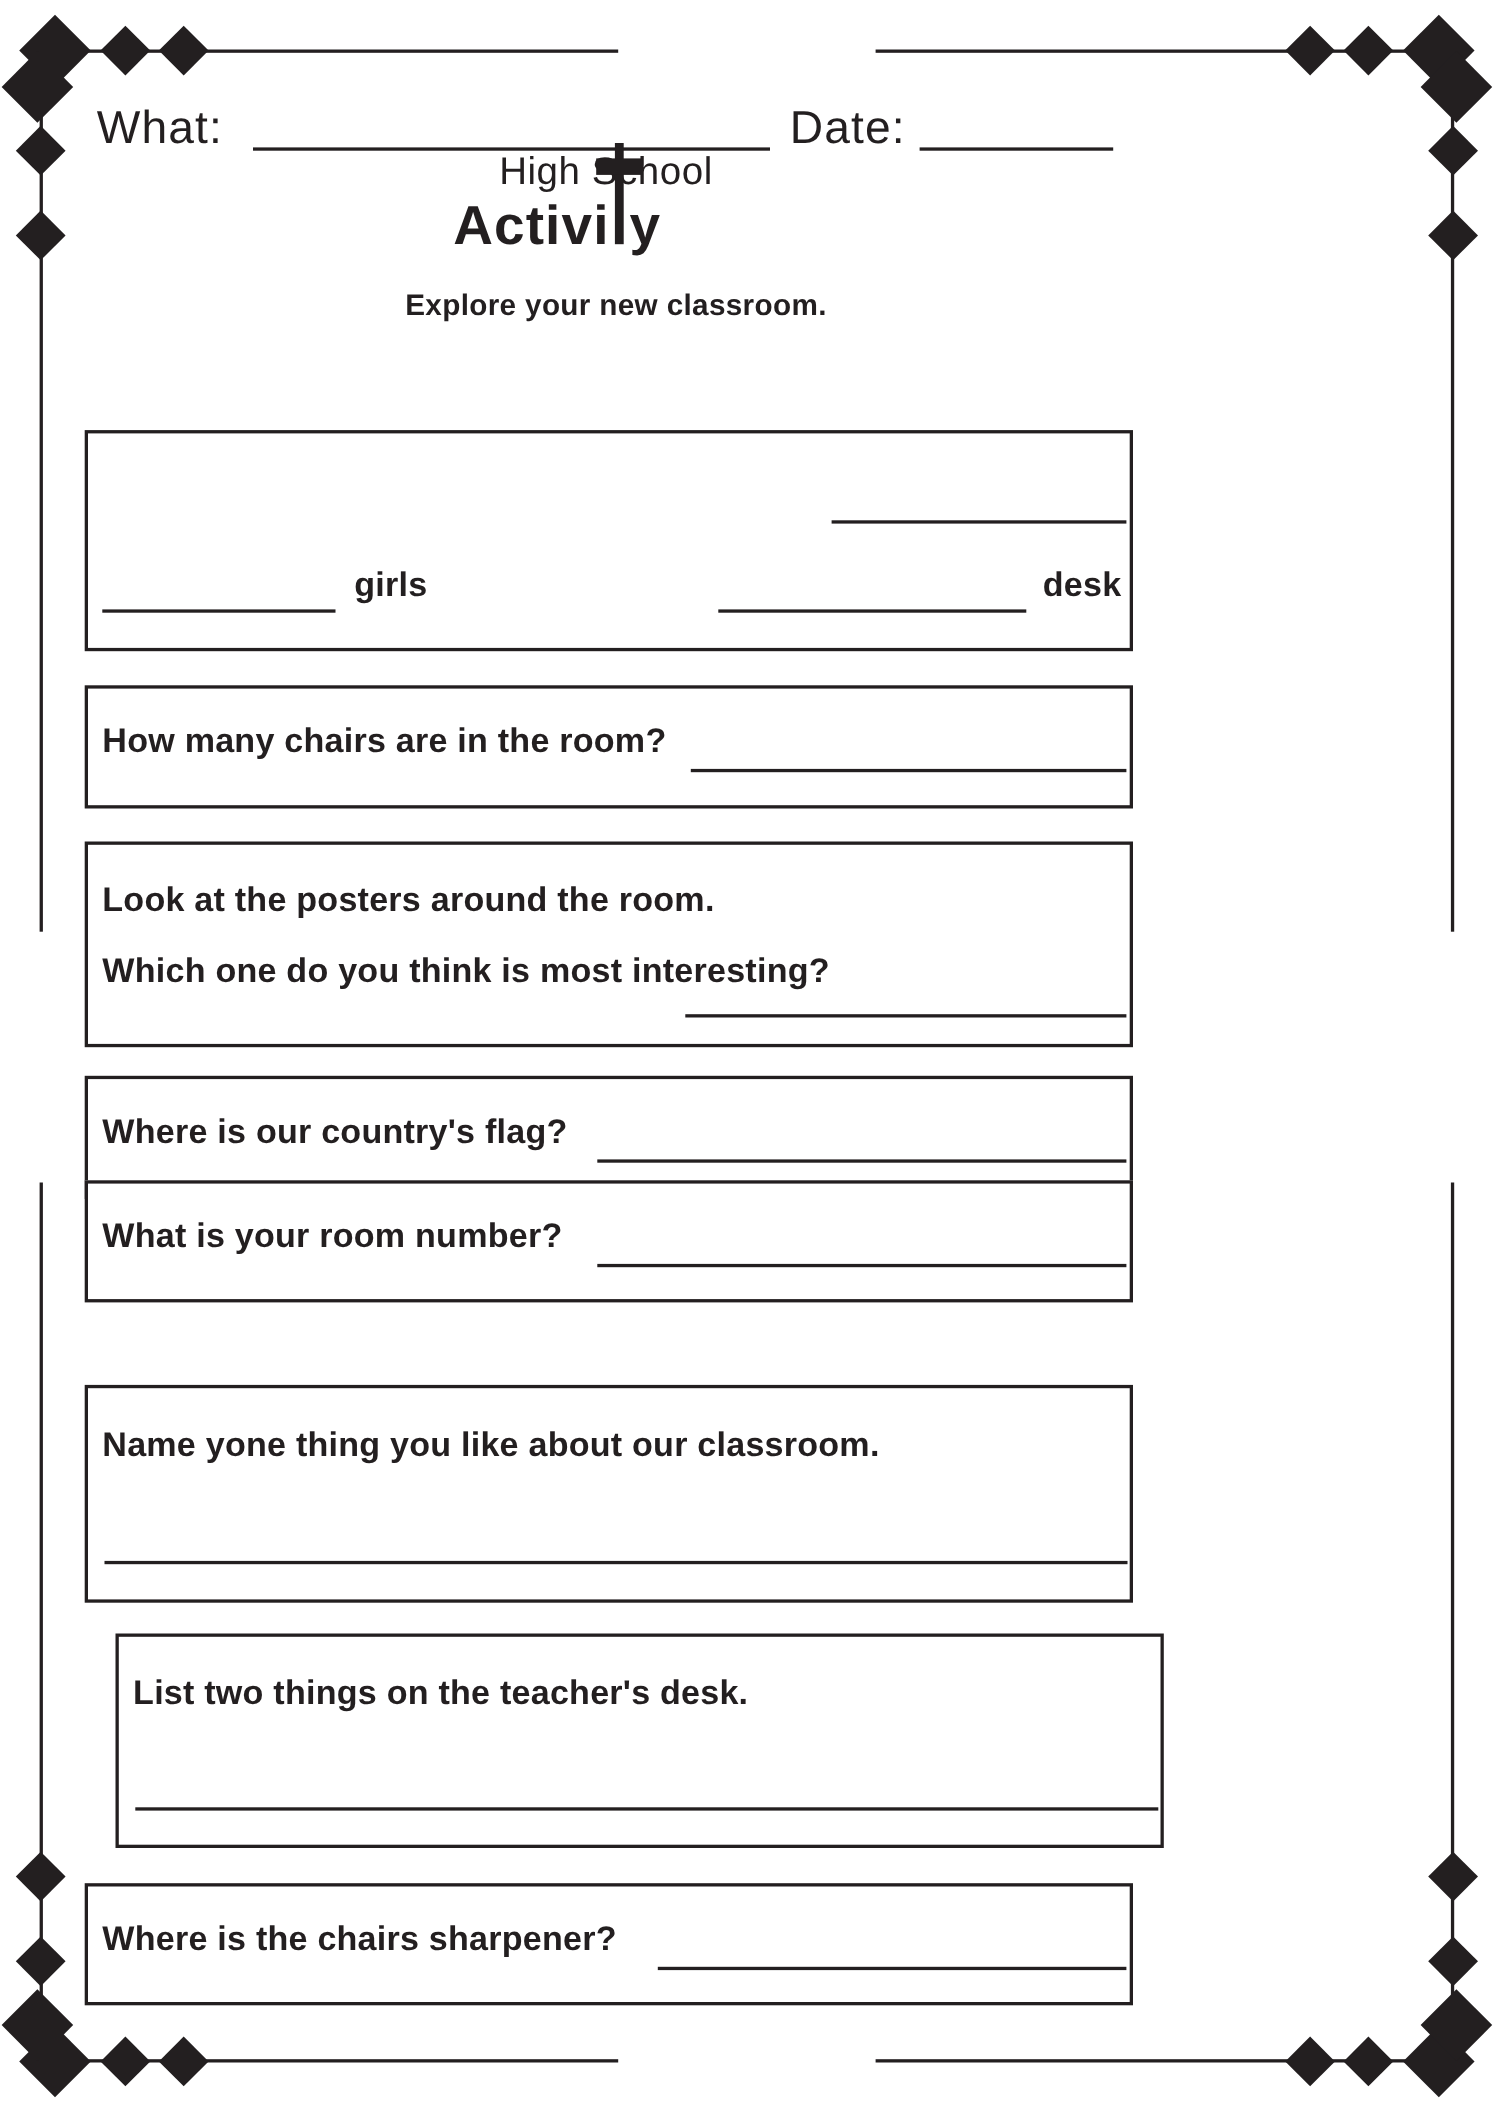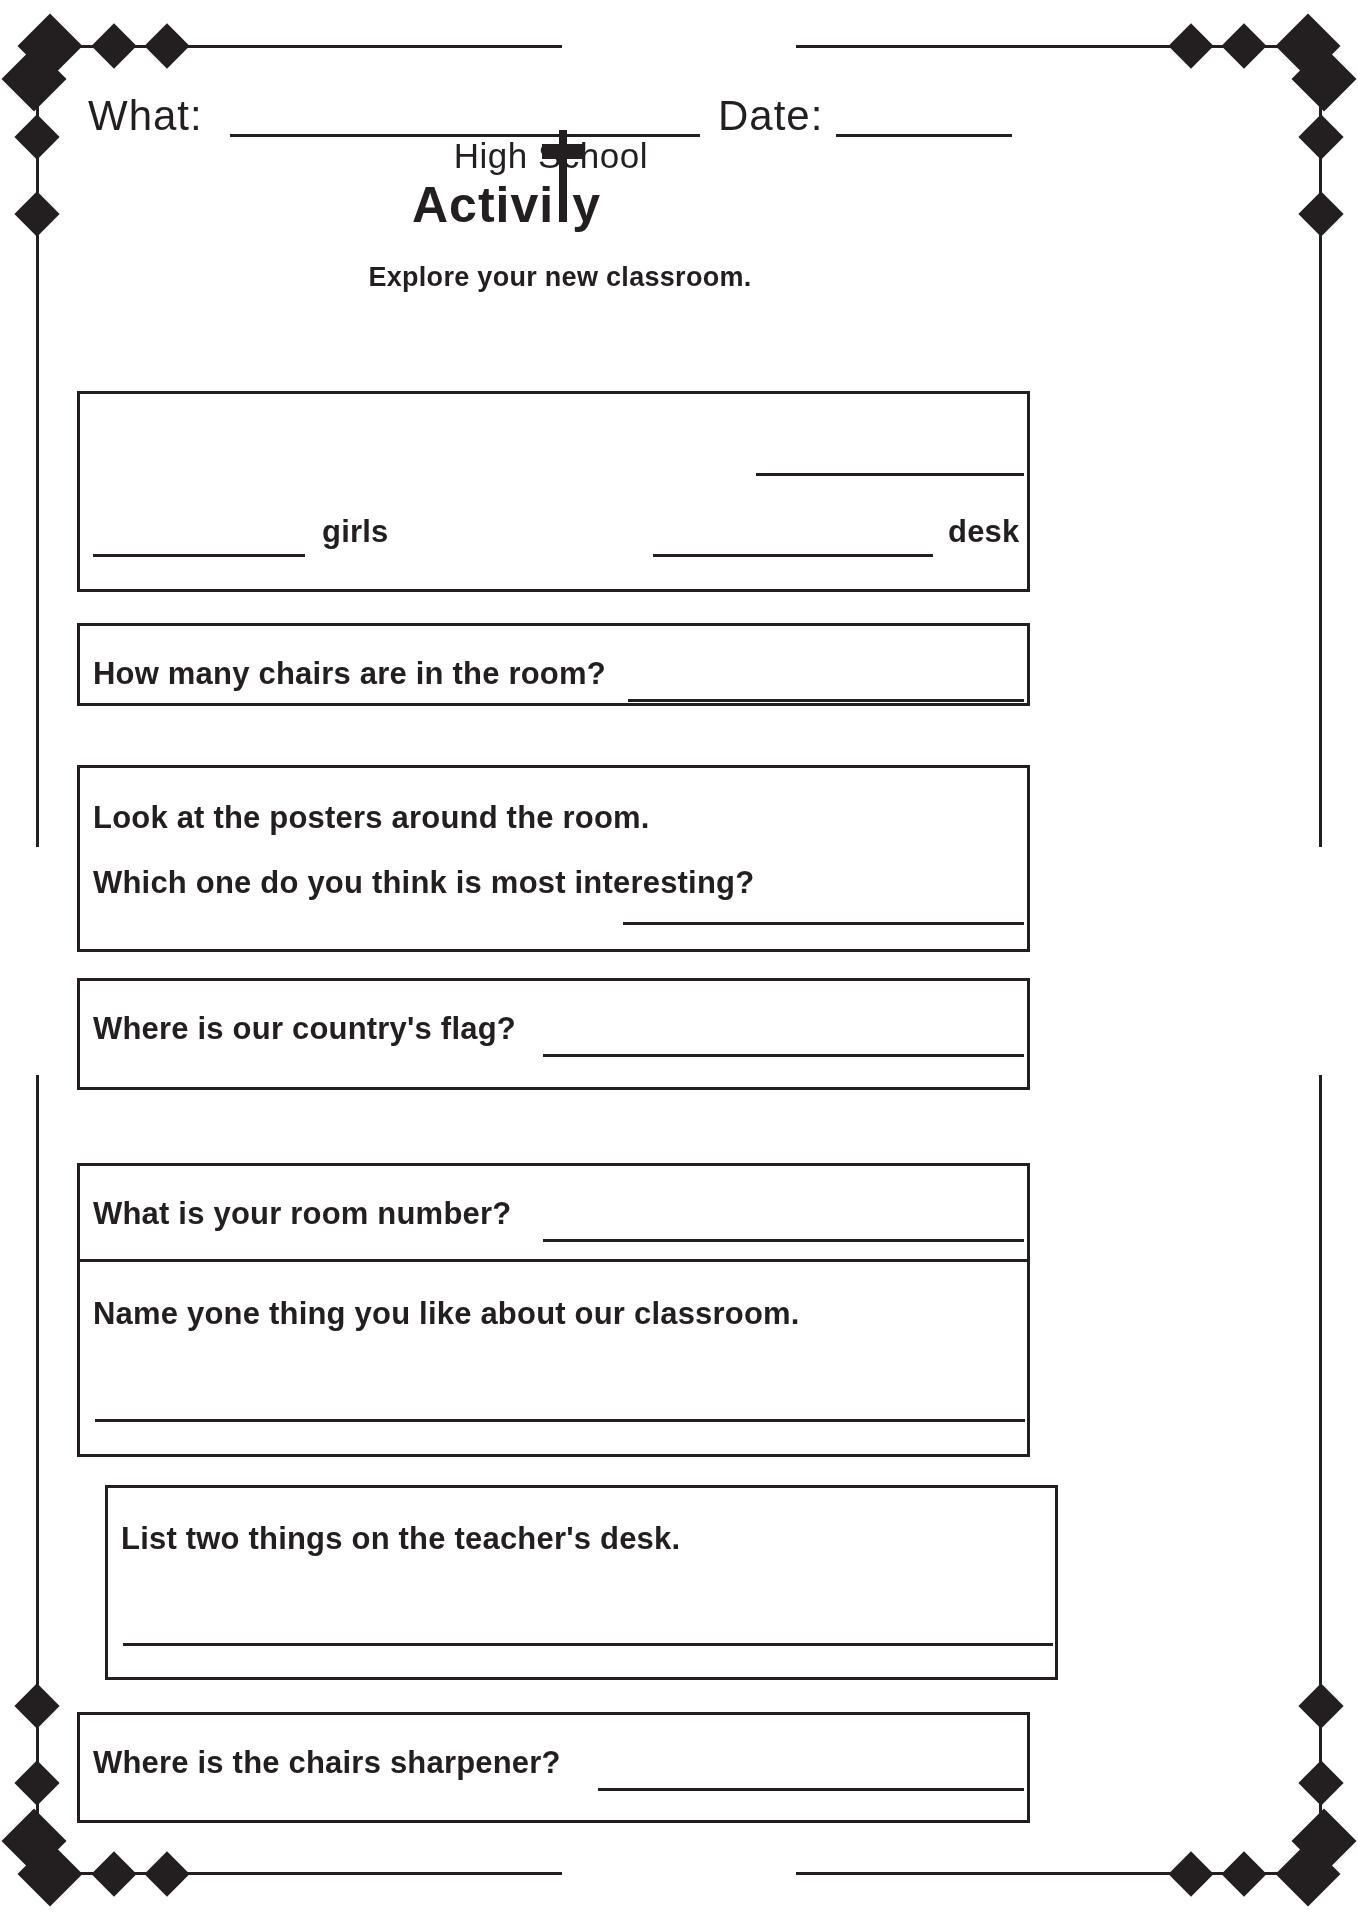--- a/index.html
+++ b/index.html
@@ -107,37 +107,37 @@
 <div class="subtitle">Explore your new classroom.</div>
 
 <div class="qbox" style="top:391px;height:201px;">
   <div class="blank" style="left:676px;top:48px;width:268px;"></div>
   <div class="blank" style="left:13px;top:129px;width:212px;"></div>
   <div class="qtext" style="left:242px;top:120px;">girls</div>
   <div class="blank" style="left:573px;top:129px;width:280px;"></div>
   <div class="qtext" style="left:868px;top:120px;">desk</div>
 </div>
 
-<div class="qbox" style="top:623px;height:83px;">
+<div class="qbox" style="top:623px;height:112px;">
   <div class="qtext" style="left:13px;top:30px;">How many chairs are in the room?</div>
   <div class="blank" style="left:548px;top:42px;width:396px;"></div>
 </div>
 
 <div class="qbox" style="top:765px;height:187px;">
   <div class="qtext" style="left:13px;top:32px;">Look at the posters around the room.</div>
   <div class="qtext" style="left:13px;top:97px;">Which one do you think is most interesting?</div>
   <div class="blank" style="left:543px;top:123px;width:401px;"></div>
 </div>
 
 <div class="qbox" style="top:978px;height:112px;">
   <div class="qtext" style="left:13px;top:30px;">Where is our country's flag?</div>
   <div class="blank" style="left:463px;top:42px;width:481px;"></div>
 </div>
 
-<div class="qbox" style="top:1163px;height:111px;padding-left:24px;">
+<div class="qbox" style="top:1073px;height:111px;padding-left:24px;">
   <div class="qtext" style="left:13px;top:30px;">What is your room number?</div>
   <div class="blank" style="left:463px;top:42px;width:481px;"></div>
 </div>
 
 <div class="qbox" style="top:1259px;height:198px;">
   <div class="qtext" style="left:13px;top:34px;">Name yone thing you like about our classroom.</div>
   <div class="blank" style="left:15px;top:126px;width:930px;"></div>
 </div>
 
 <div class="qbox" style="top:1485px;height:195px;margin-left:28px;">

